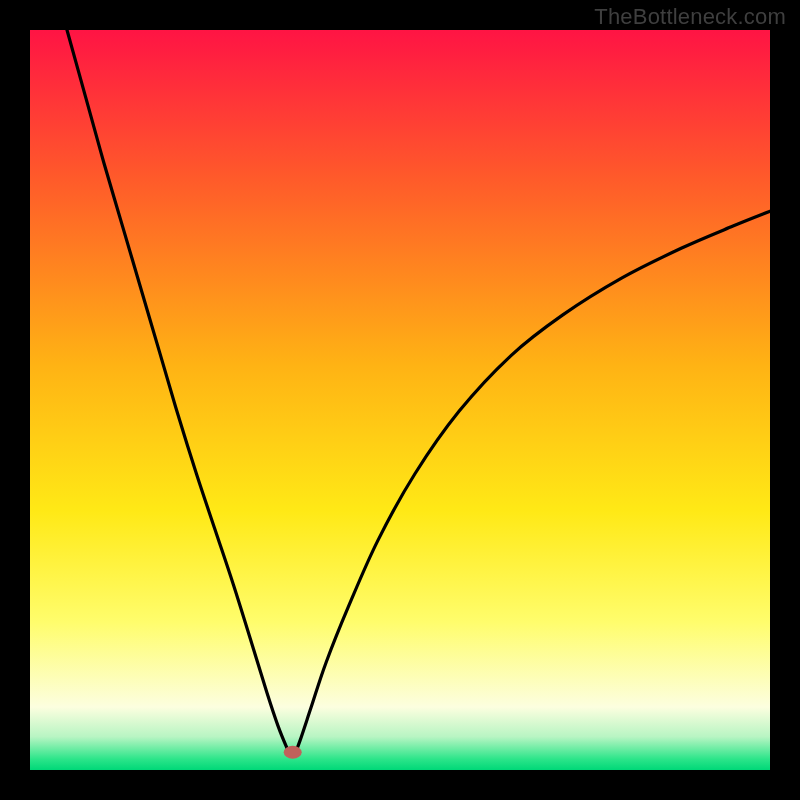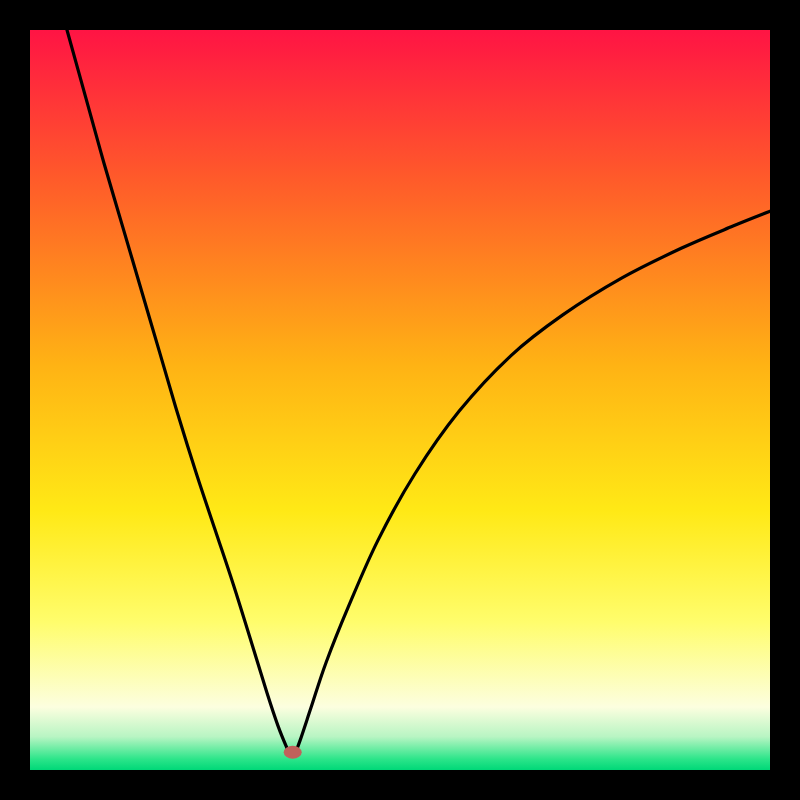--- a/index.html
+++ b/index.html
@@ -35,20 +35,21 @@
     height: 740px;
   }
   svg {
     display: block;
   }
 </style>
 </head>
 <body>
 
 <div class="frame">
+  <div class="watermark">TheBottleneck.com</div>
 
   <div class="plot">
     <svg id="chart-svg" width="740" height="740" viewBox="0 0 740 740">
       <defs>
         <linearGradient id="bg-grad" x1="0" y1="0" x2="0" y2="1">
             <stop offset="0.0%" stop-color="#ff1444"></stop>
             <stop offset="20.0%" stop-color="#ff5a2a"></stop>
             <stop offset="45.0%" stop-color="#ffb214"></stop>
             <stop offset="65.0%" stop-color="#ffe916"></stop>
             <stop offset="80.0%" stop-color="#fffd6c"></stop>

